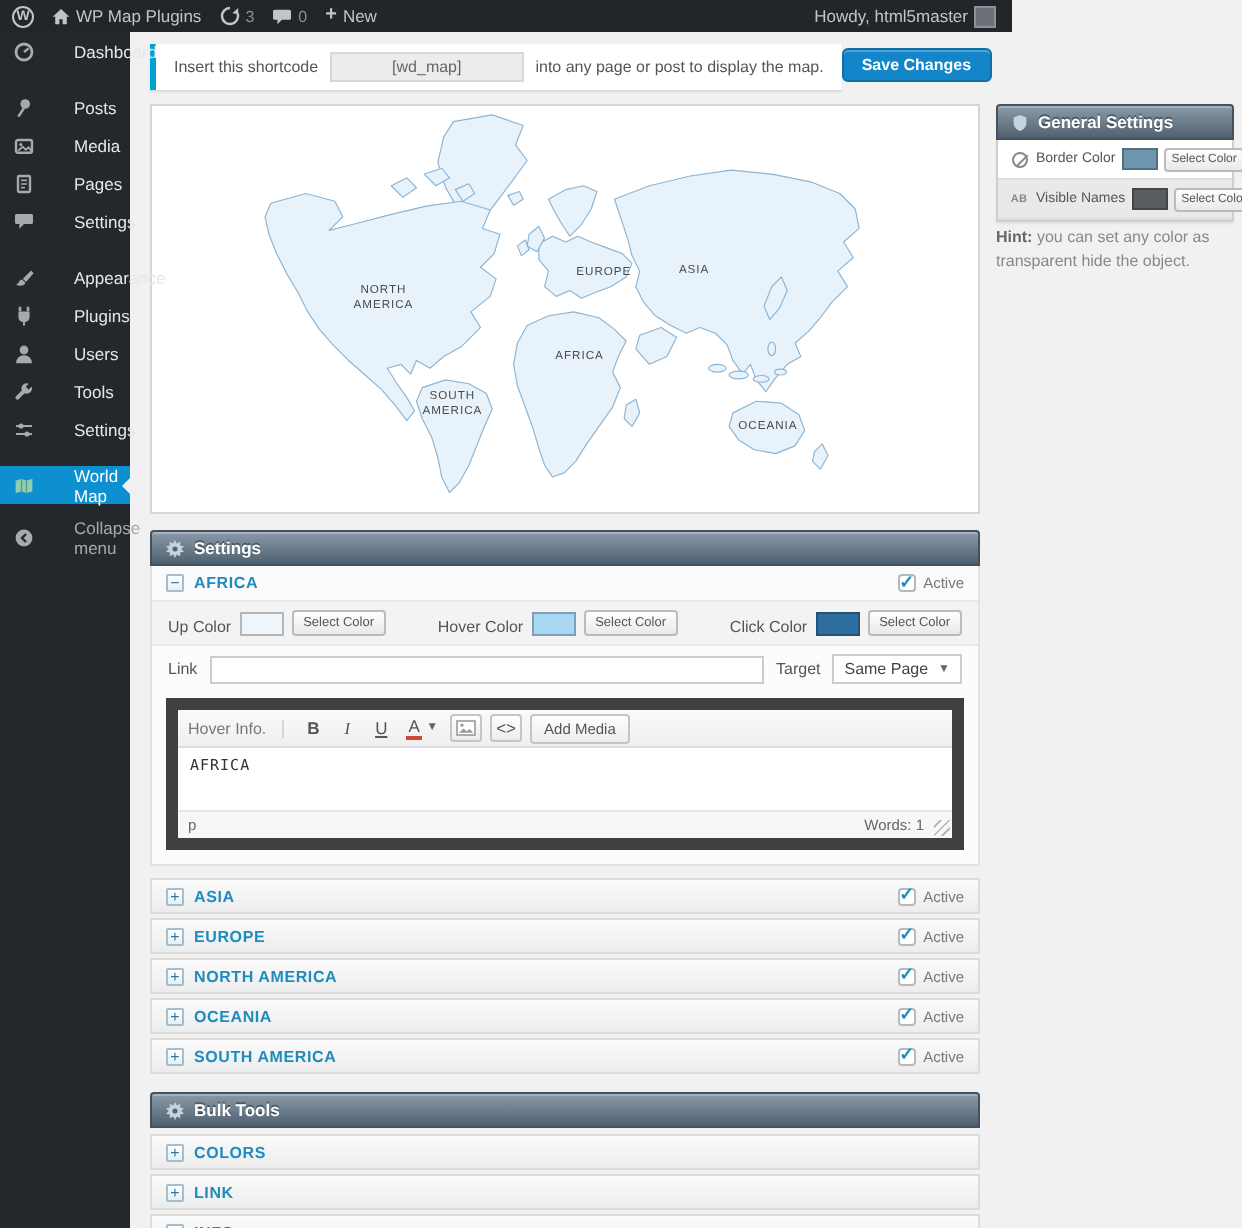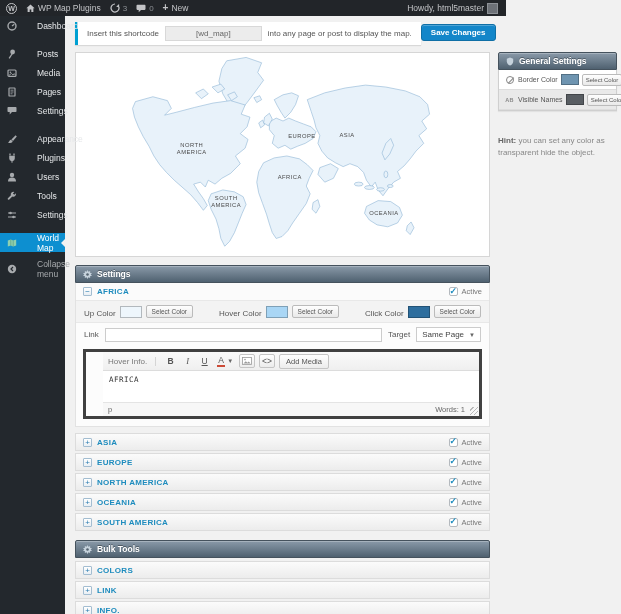--- a/index.html
+++ b/index.html
@@ -76,21 +76,21 @@
     font-family:"Liberation Sans", sans-serif; }
 
   .link-row { display:flex; align-items:center; padding:4px 8px; gap:6px; background:#fcfcfc; }
   .text-input { flex:1; height:14px; border:1px solid #ccc; background:#fff; font-size:8px; padding:0 4px;
     font-family:"Liberation Sans", sans-serif; }
   .fake-select { display:flex; align-items:center; gap:5px; background:#fff; border:1px solid #ccc;
     height:15px; padding:0 5px; font-size:8px; color:#444; cursor:pointer; }
   .caret { font-size:6px; color:#666; }
 
   
-  .editor { margin:3px 7px 7px; border:3px solid #404040;padding-left:17px; }
+  .editor { margin:3px 7px 7px; border:6px solid #404040; }
   .ed-toolbar { display:flex; align-items:center; height:19px; background:linear-gradient(#fafafa,#efefef);
     border-bottom:1px solid #dcdcdc; padding:0 5px; gap:4px; }
   .ed-tab { font-size:8px; color:#777; padding-right:8px; border-right:1px solid #d5d5d5; margin-right:4px; }
   .ed-btn { min-width:13px; height:14px; display:flex; align-items:center; justify-content:center;
     font-size:8.5px; color:#555; cursor:pointer; border-radius:2px; padding:0 2px; background:transparent; border:none;
     font-family:"Liberation Sans", sans-serif; }
   .ed-btn.bold { font-weight:bold; }
   .ed-btn.italic { font-style:italic; font-family:"Liberation Serif", serif; }
   .ed-btn.underline { text-decoration:underline; }
   .forecolor { display:flex; align-items:center; gap:2px; cursor:pointer; padding:0 2px; height:14px; }
@@ -116,21 +116,21 @@
   .gs-panel { border:1px solid #cfcfcf; border-top:none; background:#fff; box-shadow:0 1px 1px rgba(0,0,0,.06); }
   .gs-row { display:flex; align-items:center; height:20px; padding:0 5px; gap:3px; border-bottom:1px solid #ddd; }
   .gs-row.alt { background:#e9e9e9; }
   .gs-row .row-icon { width:11px; flex:none; display:flex; align-items:center; justify-content:center; color:#888; }
   .gs-label { flex:1; font-size:7px; color:#555; white-space:nowrap; }
   .gs-swatch { width:18px; height:11px; border:1px solid rgba(0,0,0,.25); flex:none; }
   .gs-btn { font-size:6px; padding:2px 3px; }
   .icon-ab { font-size:5.5px; font-weight:bold; color:#777; letter-spacing:.2px; }
   .border-glyph { width:8px; height:8px; border:1px solid #888; border-radius:50%; position:relative; }
   .border-glyph::after { content:""; position:absolute; left:0; top:3px; width:8px; height:1px; background:#888; transform:rotate(-45deg); }
-  .hint { margin-top:24px; font-size:8px; color:#888; line-height:1.55; }
+  .hint { margin-top:2px; font-size:8px; color:#888; line-height:1.55; }
   .hint b { color:#666; }
 </style>
 </head>
 <body>
 
 <div class="screen">
 
   <div class="admin-bar">
     <span class="ab-item">
       <span class="wp-logo">W</span>

